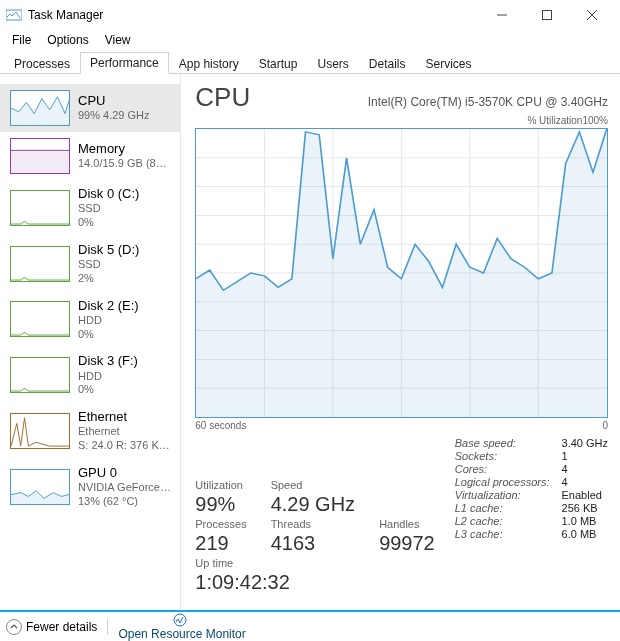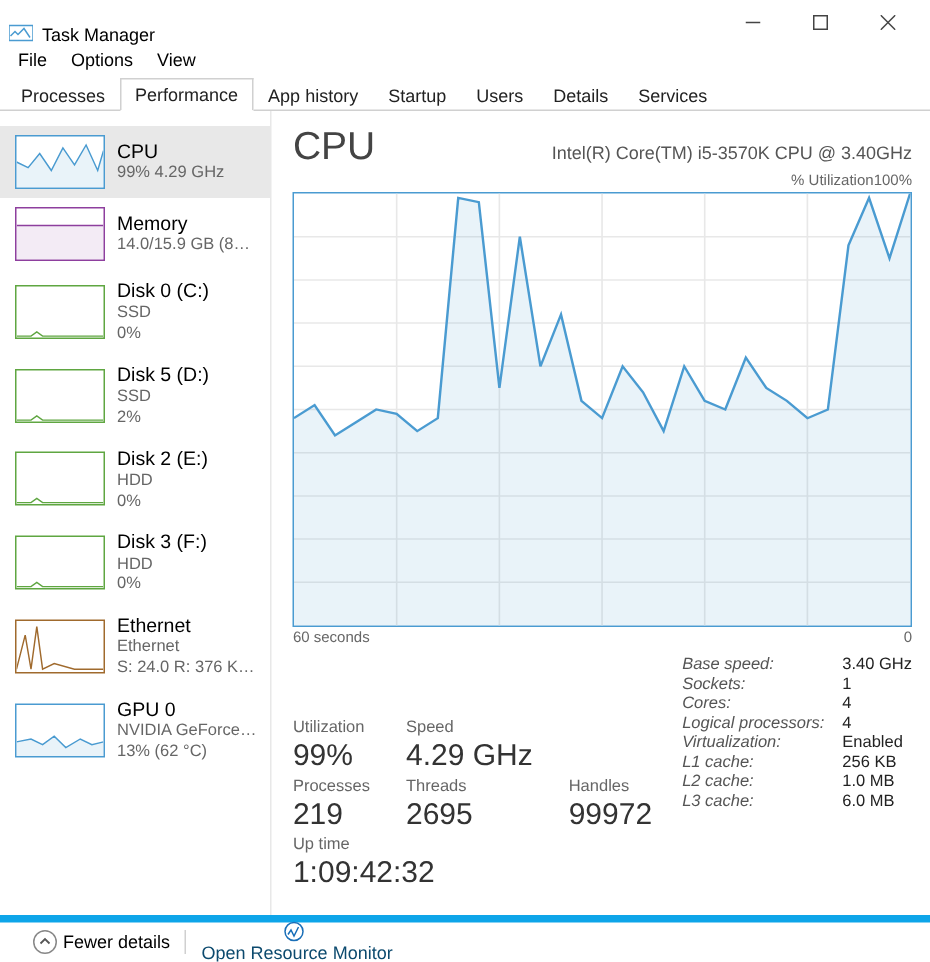--- a/index.html
+++ b/index.html
@@ -11,21 +11,21 @@
     width: 620px;
     height: 641px;
     overflow: hidden;
     position: relative;
   }
 
   
   .titlebar {
     height: 30px;
     display: flex;
-    align-items: flex-end;
+    align-items: center;
     padding: 0 6px;
     background: #fff;
   }
   .titlebar .app-icon {
     width: 16px; height: 16px;
     margin-right: 6px;
     display: inline-flex; align-items: center; justify-content: center;
   }
   .titlebar .title { flex: 1; font-size: 12px; }
   .win-controls { display: flex; }
@@ -181,24 +181,24 @@
     color: #555;
     align-content: start;
     margin-left: auto;
   }
   .stats-right .k { color: #555; white-space: nowrap; font-style: italic; }
   .stats-right .v { color: #222; white-space: nowrap; }
 
   
   .footer {
     height: 31px;
-    border-top: 5px solid #0ea5e9;
+    border-top: 2px solid #0ea5e9;
     display: flex;
     align-items: center;
-    padding: 0 22px;
+    padding: 0 6px;
     gap: 10px;
   }
   .footer .sep { width: 1px; height: 16px; background: #d0d0d0; }
   .footer .link { color: #0c4a6e; flex-direction: column; }
   .footer .chev {
     width: 16px; height: 16px; border: 1px solid #888; border-radius: 50%;
     display: inline-flex; align-items: center; justify-content: center; margin-right: 4px;
   }
   .footer .rm-icon {
     width: 14px; height: 14px; display: inline-flex; align-items: center; justify-content: center;
@@ -395,21 +395,21 @@
         <span class="stat-label">Utilization</span>
         <span class="stat-label">Speed</span>
         <span></span>
         <span class="stat-big">99%</span>
         <span class="stat-big">4.29 GHz</span>
         <span></span>
         <span class="stat-label">Processes</span>
         <span class="stat-label">Threads</span>
         <span class="stat-label">Handles</span>
         <span class="stat-big">219</span>
-        <span class="stat-big">2695</span>
+        <span class="stat-big">4163</span>
         <span class="stat-big">99972</span>
         <span class="stat-label span3">Up time</span>
         <span class="stat-big span3">1:09:42:32</span>
       </div>
       <div class="stats-right" id="stats-right">
           <span class="k">Base speed:</span>
           <span class="v">3.40 GHz</span>
           <span class="k">Sockets:</span>
           <span class="v">1</span>
           <span class="k">Cores:</span>

